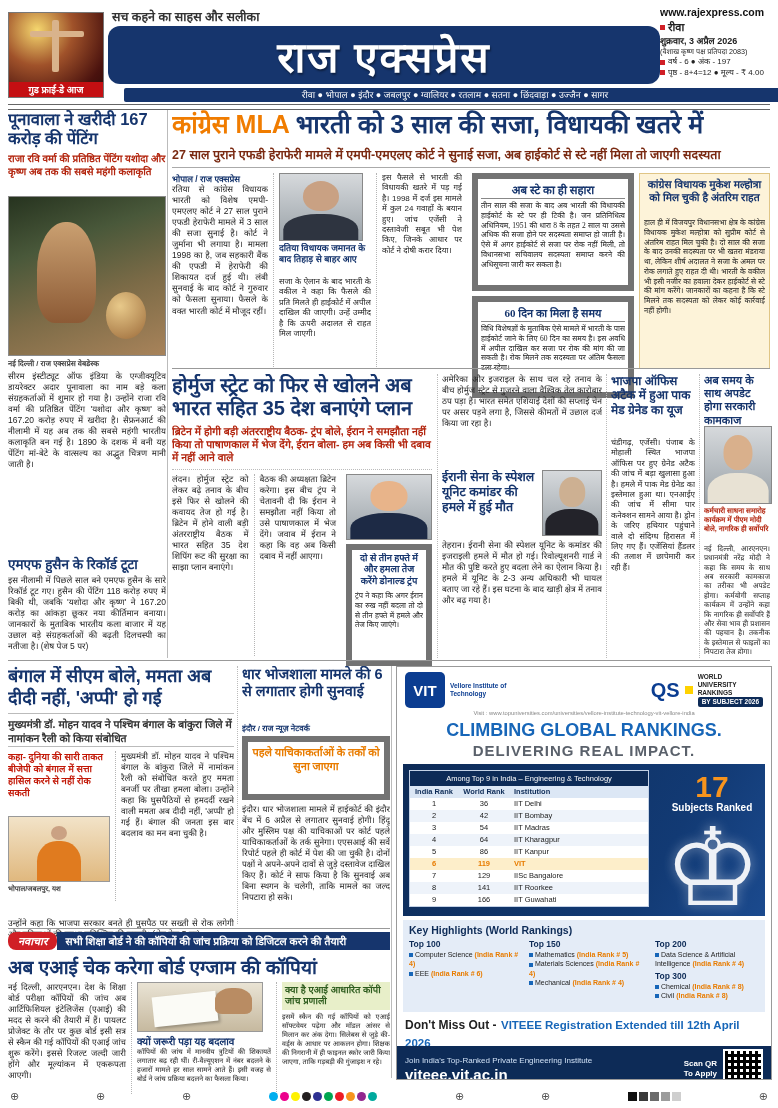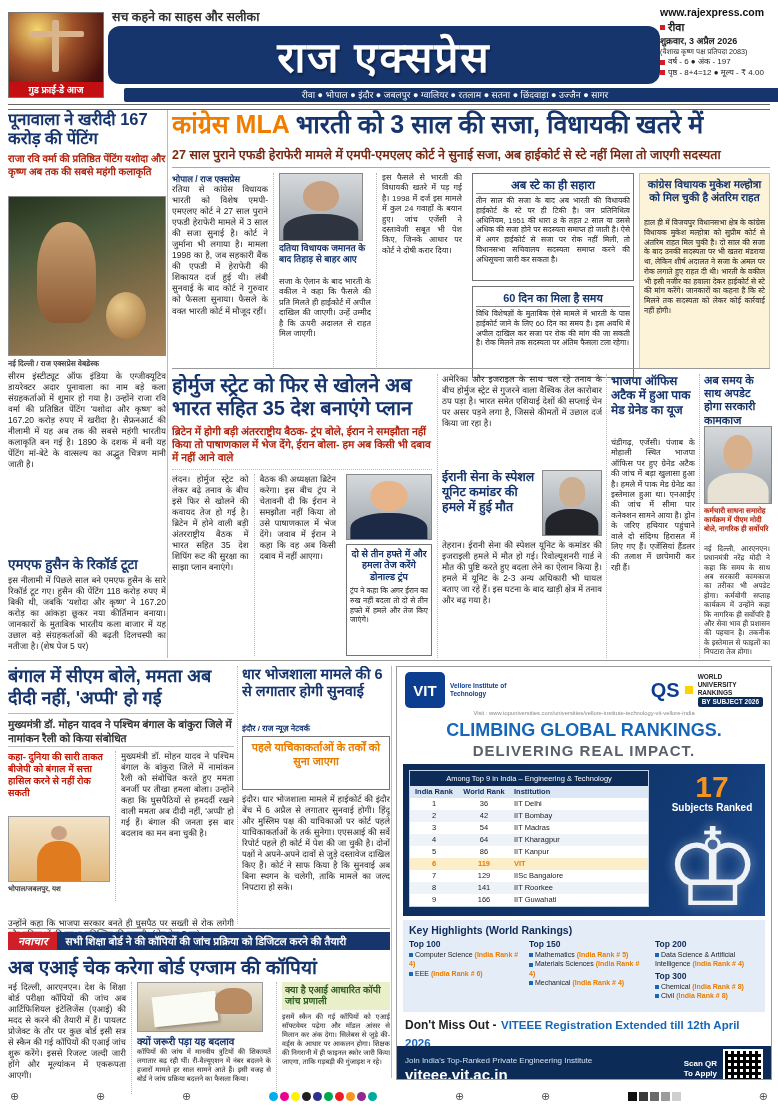--- a/index.html
+++ b/index.html
@@ -31,26 +31,26 @@
   .painting{position:relative;border:1px solid #8a8a8a;background:linear-gradient(160deg,#26331f 0%,#49583a 30%,#7c6b47 62%,#a8835a 100%);overflow:hidden;}
   .painting::before{content:"";position:absolute;left:18%;top:16%;width:38%;height:64%;border-radius:48% 48% 30% 30%;background:linear-gradient(180deg,#caa071,#8c5a35);}
   .painting::after{content:"";position:absolute;right:12%;bottom:10%;width:26%;height:30%;border-radius:50%;background:radial-gradient(circle at 35% 30%,#e8c98a,#9c6b3a);}
   .rally{position:relative;background:linear-gradient(180deg,#f2e3c8,#e0b87e);overflow:hidden;border:1px solid #999;}
   .rally::before{content:"";position:absolute;left:28%;bottom:-8%;width:44%;height:70%;border-radius:45% 45% 0 0;background:#e07b1f;}
   .rally::after{content:"";position:absolute;left:42%;top:14%;width:16%;height:22%;border-radius:50%;background:#caa183;}
   .exam{position:relative;background:linear-gradient(180deg,#e9e3d4,#c6b99f);overflow:hidden;border:1px solid #999;}
   .exam::before{content:"";position:absolute;left:12%;top:22%;width:52%;height:62%;background:#fbfbf6;transform:rotate(-6deg);box-shadow:2px 2px 3px rgba(0,0,0,.25);}
   .exam::after{content:"";position:absolute;right:8%;top:10%;width:30%;height:55%;border-radius:45% 45% 20% 20%;background:#b98c63;}
   
-  .box{border:1px solid #737373;background:#fff;}
+  .box{border:6px solid #737373;background:#fff;font-family:Liberation Serif, serif;}
   .box-title{font-weight:bold;color:#16356d;text-align:center;}
   .yellow-box{background:#fdf3d9;border:1px solid #e0c585;}
   
   .ai-strip{display:flex;height:18px;overflow:hidden;}
-  .ai-badge{background:#d01f26;color:#fff;font-weight:bold;font-style:italic;font-size:11px;line-height:18px;padding:0 10px;flex:0 0 auto;}
+  .ai-badge{background:#d01f26;color:#fff;font-weight:bold;font-style:italic;font-size:11px;line-height:18px;padding:0 10px;flex:0 0 auto;border-radius:8px;}
   .ai-strip-text{background:#16356d;color:#fff;font-weight:bold;font-size:10.5px;line-height:18px;padding:0 8px;flex:1;white-space:nowrap;overflow:hidden;}
   .hl-green{background:#e8efc9;color:#2f5d1f;font-weight:bold;}
   
   .ad{border:1px solid #9a9a9a;background:#fff;overflow:hidden;}
   .vit-logo{width:40px;height:36px;background:#0b3d91;border-radius:5px;color:#fff;font-weight:bold;font-size:15px;display:flex;align-items:center;justify-content:center;}
   .qs-chip{background:#0d2b57;color:#fff;font-size:6.5px;font-weight:bold;padding:1px 4px;border-radius:2px;display:inline-block;}
   .ad-panel{background:linear-gradient(120deg,#0d2b57 0%,#123a74 70%,#1b4a8e 100%);position:relative;overflow:hidden;}
   .ad-table{background:#fff;border:1px solid #c4d2e6;font-size:7.5px;}
   .ad-table .t-title{background:#0d2b57;color:#fff;font-weight:normal;text-align:center;font-size:7.5px;line-height:1.2;padding:3px 2px;}
   .t-row{display:flex;line-height:12px;}

